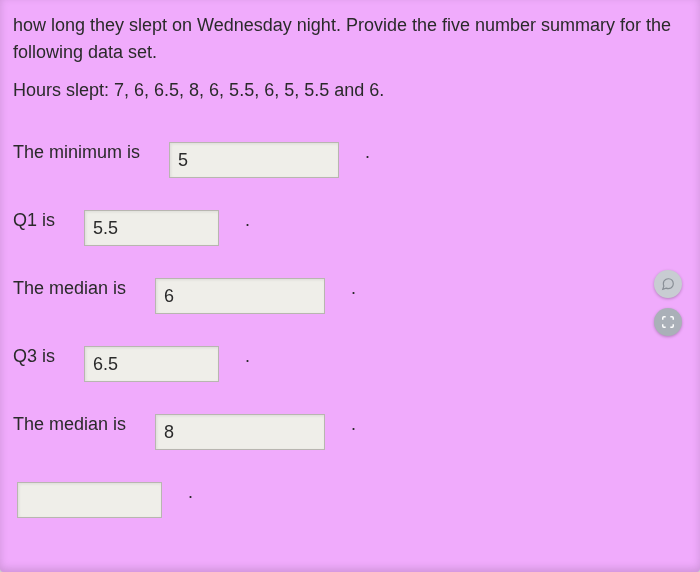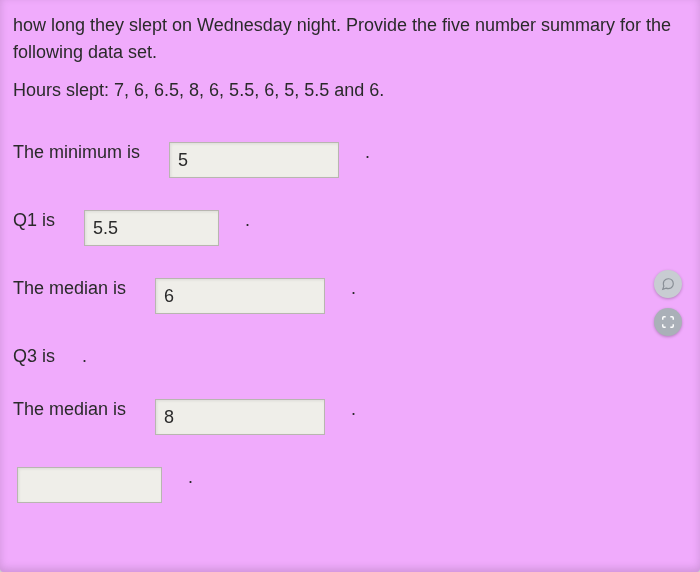--- a/index.html
+++ b/index.html
@@ -113,20 +113,21 @@
   </div>
 
   <div class="row">
     <span class="row-label">The median is </span>
     <input class="input-box input-wide" value="6" style="">
     <span class="period">.</span>
   </div>
 
   <div class="row">
     <span class="row-label">Q3 is </span>
+    <input class="input-box input-med" value="6.5" style="">
     <span class="period">.</span>
   </div>
 
   <div class="row">
     <span class="row-label">The median is </span>
     <input class="input-box input-wide" value="8" style="">
     <span class="period">.</span>
   </div>
 
   <div class="row">

